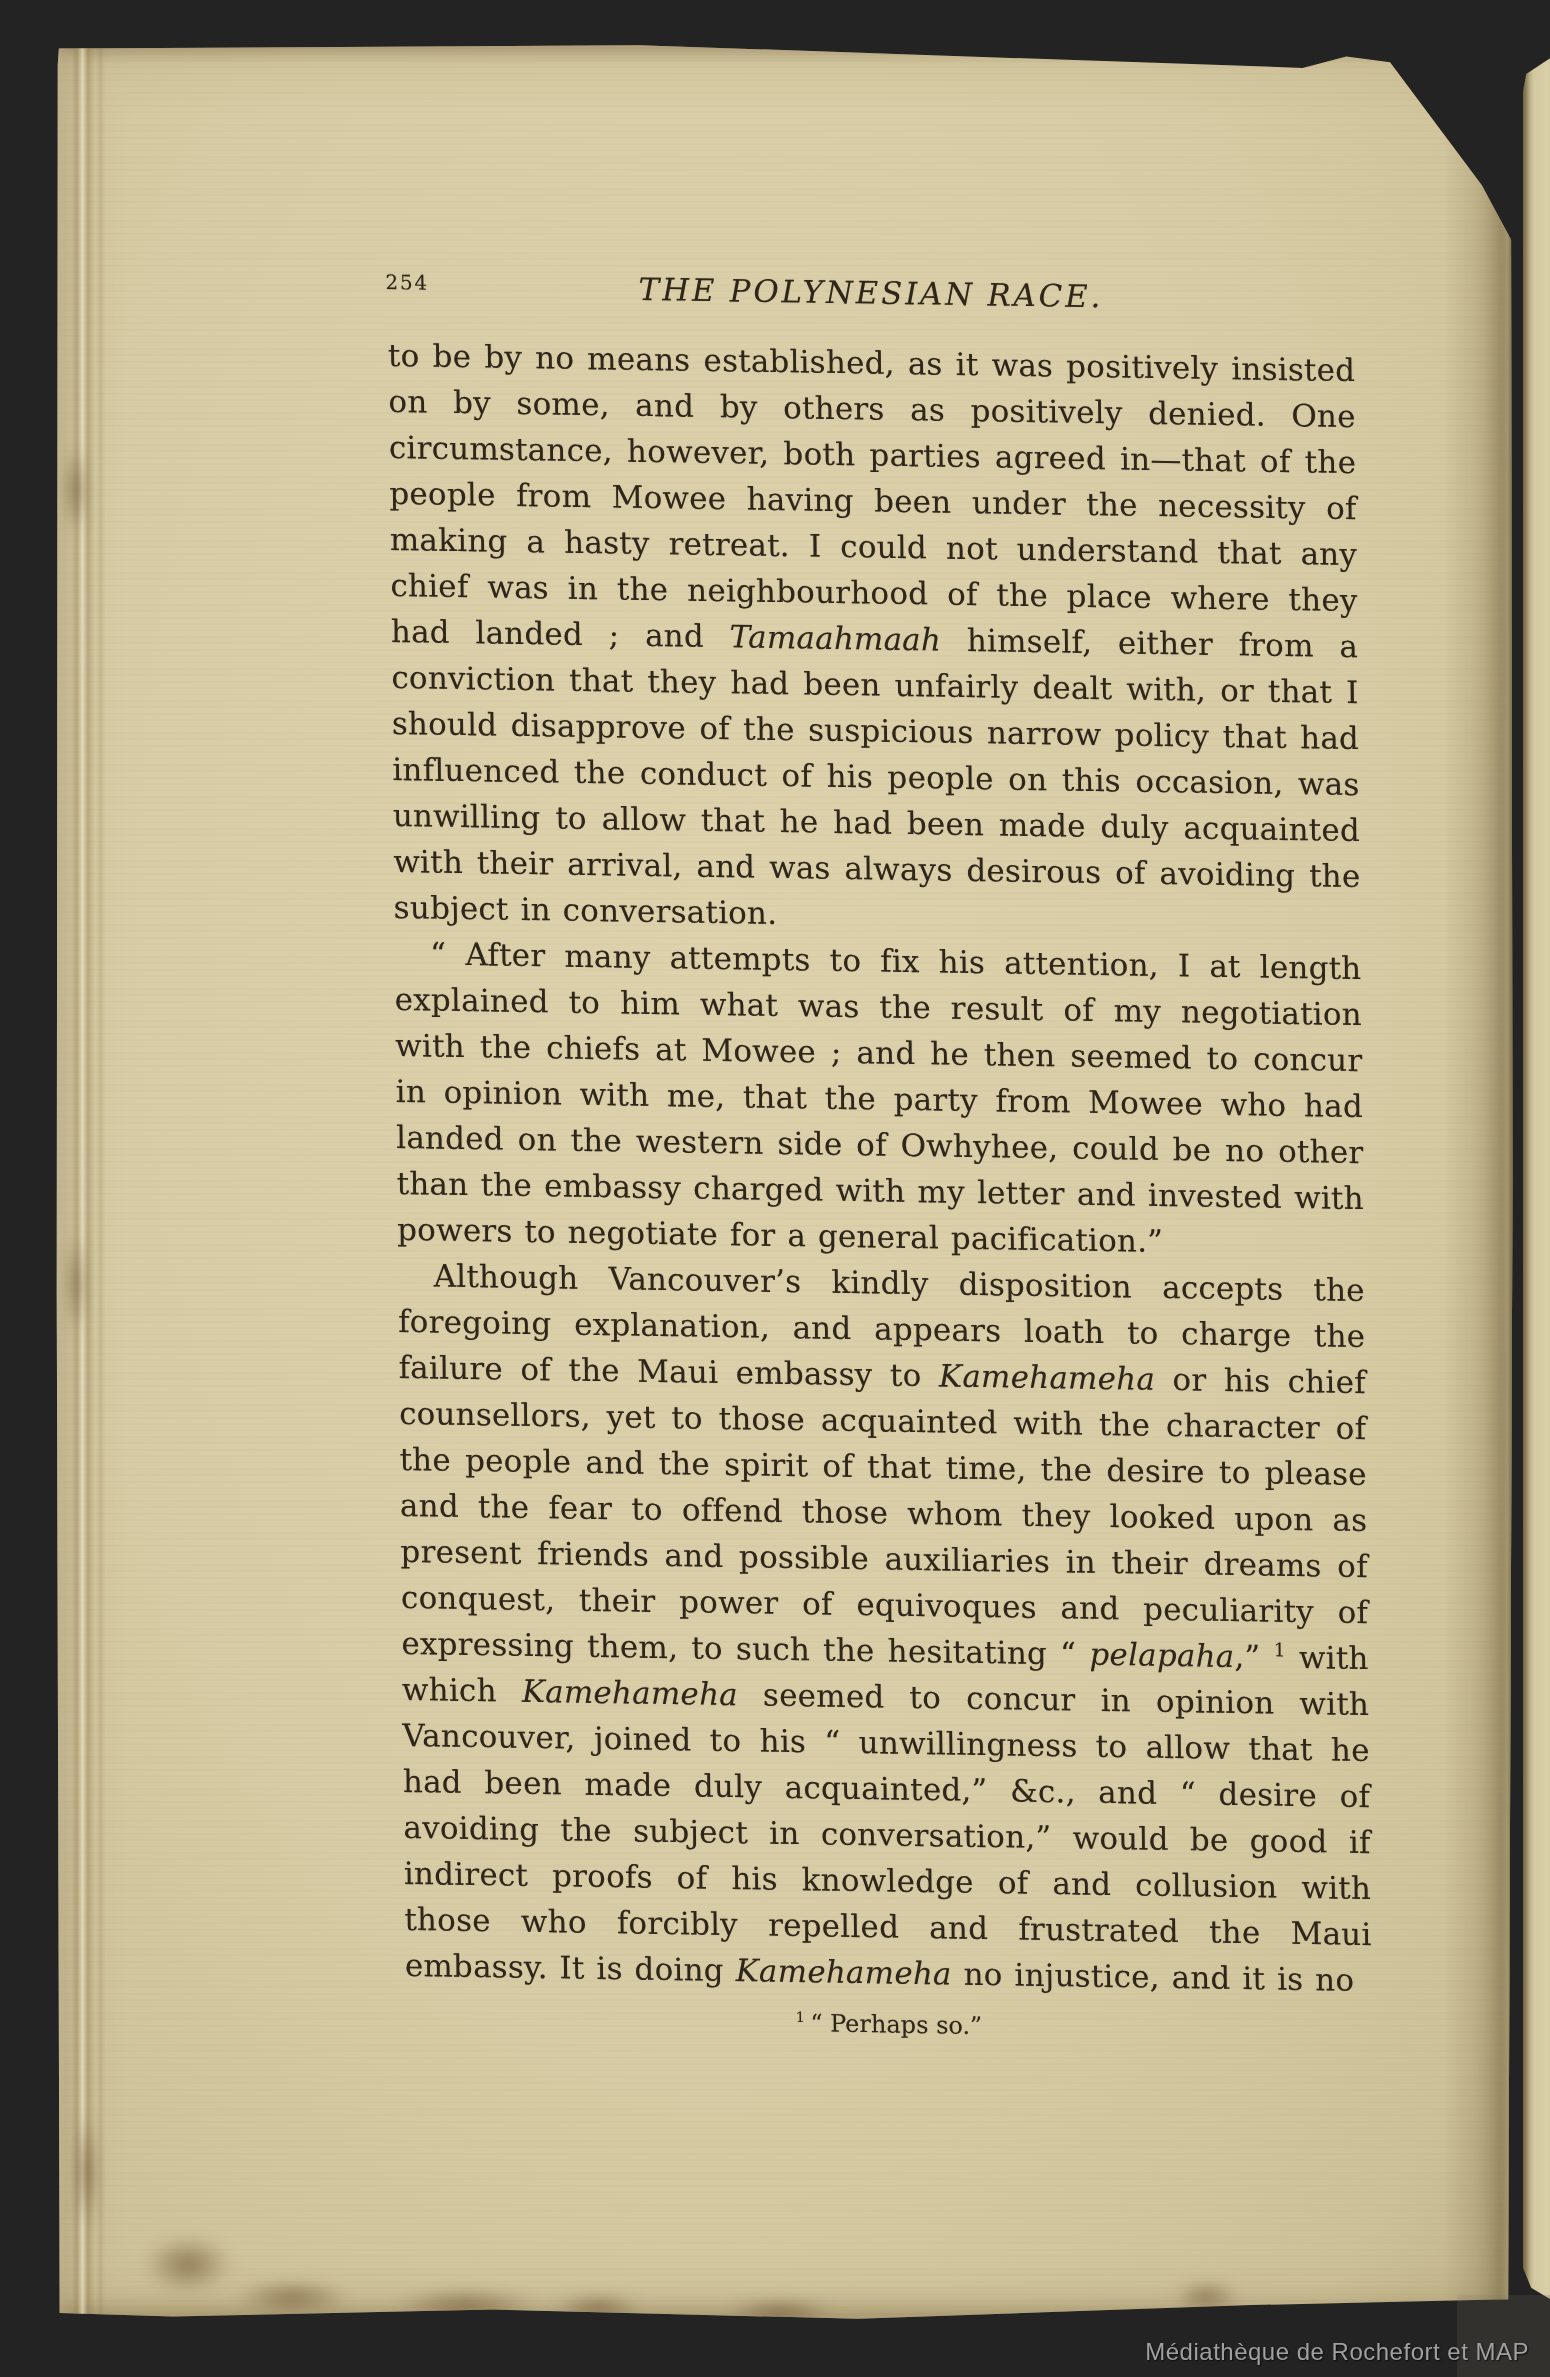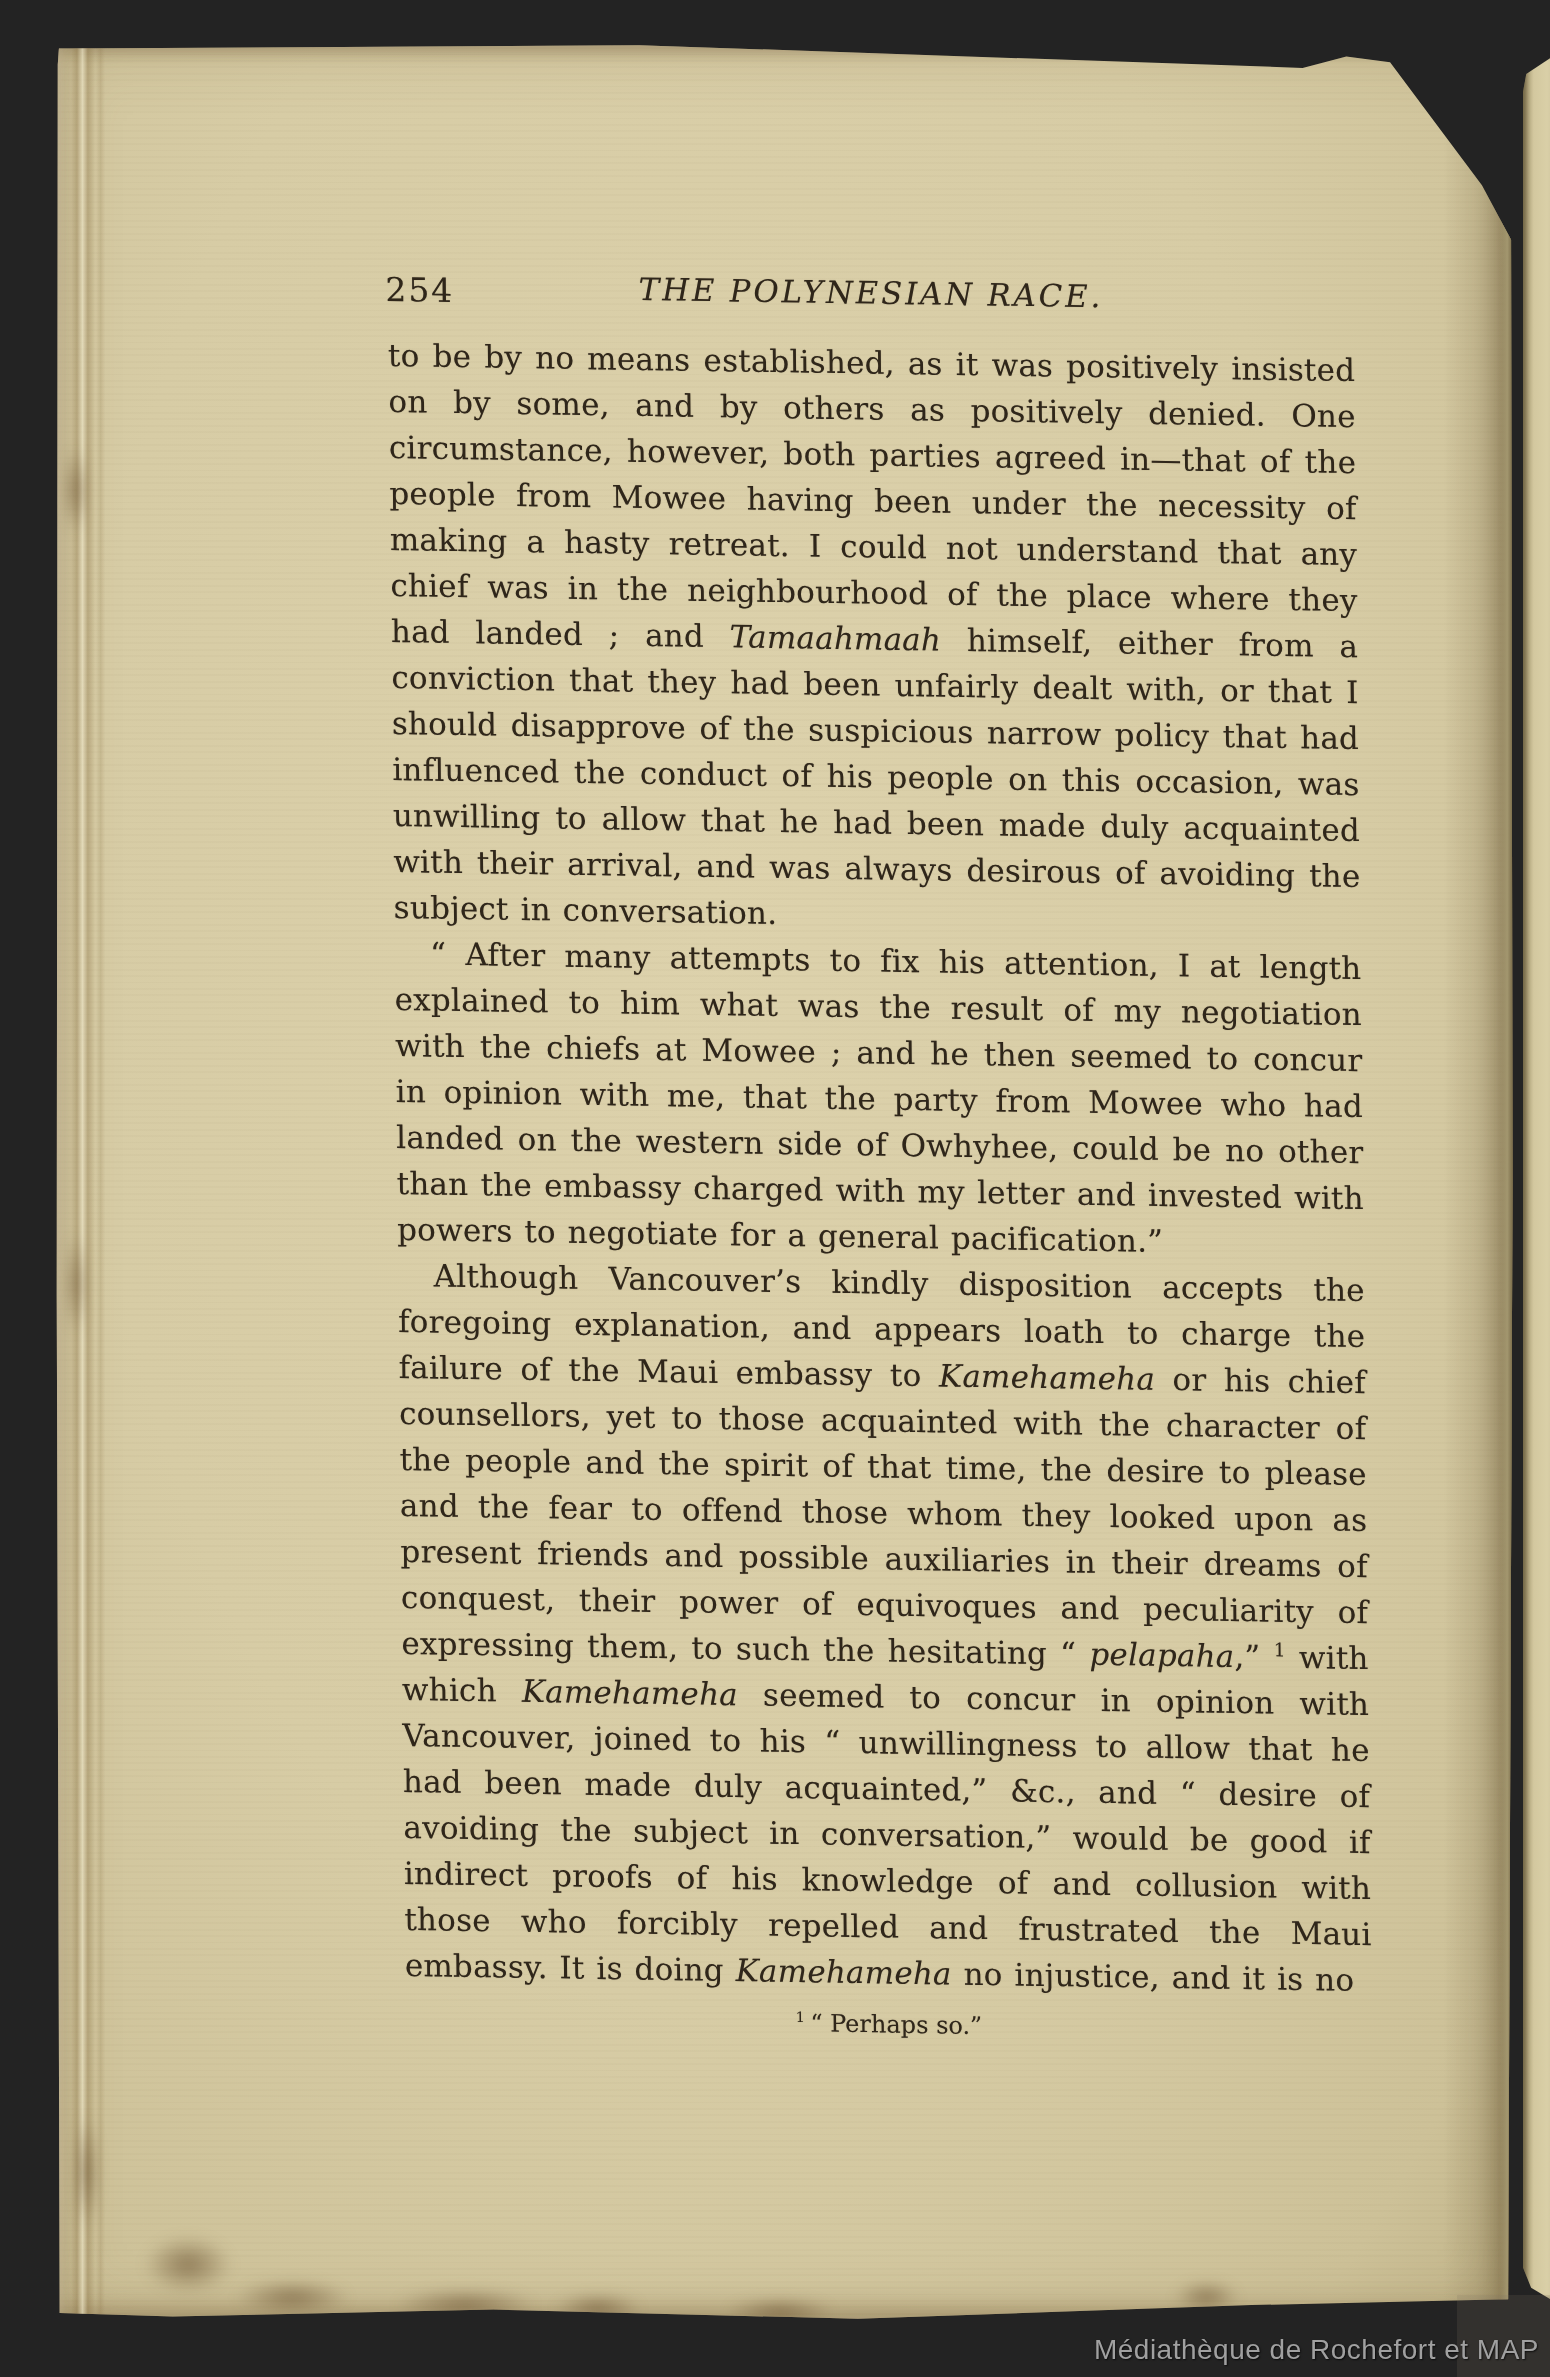--- a/index.html
+++ b/index.html
@@ -63,33 +63,33 @@
     background:rgba(125,118,98,0.18);}
   
   .content{
     position:absolute;left:331px;top:219px;width:967px;
     transform:rotate(-0.6deg) skewY(1.5deg);
     transform-origin:0 0;
     color:var(--ink,#2f261a);
     text-shadow:0 0 0.9px rgba(47,38,26,0.35);
   }
   .header{position:relative;height:69px;}
-  .pagenum{position:absolute;left:-1.8px;top:7.3px;font-size:33px;letter-spacing:1.8px;}
+  .pagenum{position:absolute;left:-1.8px;top:7.3px;font-size:20px;letter-spacing:1.8px;}
   .title{display:block;text-align:center;font-style:italic;font-size:31px;letter-spacing:2.7px;padding-top:3.6px;}
   .body{font-size:31px;line-height:46px;text-align:justify;word-spacing:1.8px;letter-spacing:0.2px;}
   .para{margin:0;}
   .para.indent{text-indent:36px;}
   .it{font-style:italic;}
   sup{font-size:60%;line-height:0;vertical-align:super;}
   .footnote{padding-top:14.6px;text-align:center;font-size:24px;}
   .footnote sup{margin-right:5.5px;}
   
   .watermark{
-    position:absolute;right:11px;bottom:11px;
-    font-family:"Liberation Sans",sans-serif;font-size:28px;color:var(--wm,#9f9f9f);
+    position:absolute;right:21px;bottom:11px;
+    font-family:"Liberation Sans",sans-serif;font-size:24px;color:var(--wm,#9f9f9f);
     text-shadow:0.9px 0.9px 1.8px rgba(0,0,0,0.7);letter-spacing:0.5px;
   }
 </style>
 </head>
 <body>
 
 <div class="page">
   <div class="crease-a"></div>
   <div class="crease-b"></div>
 

